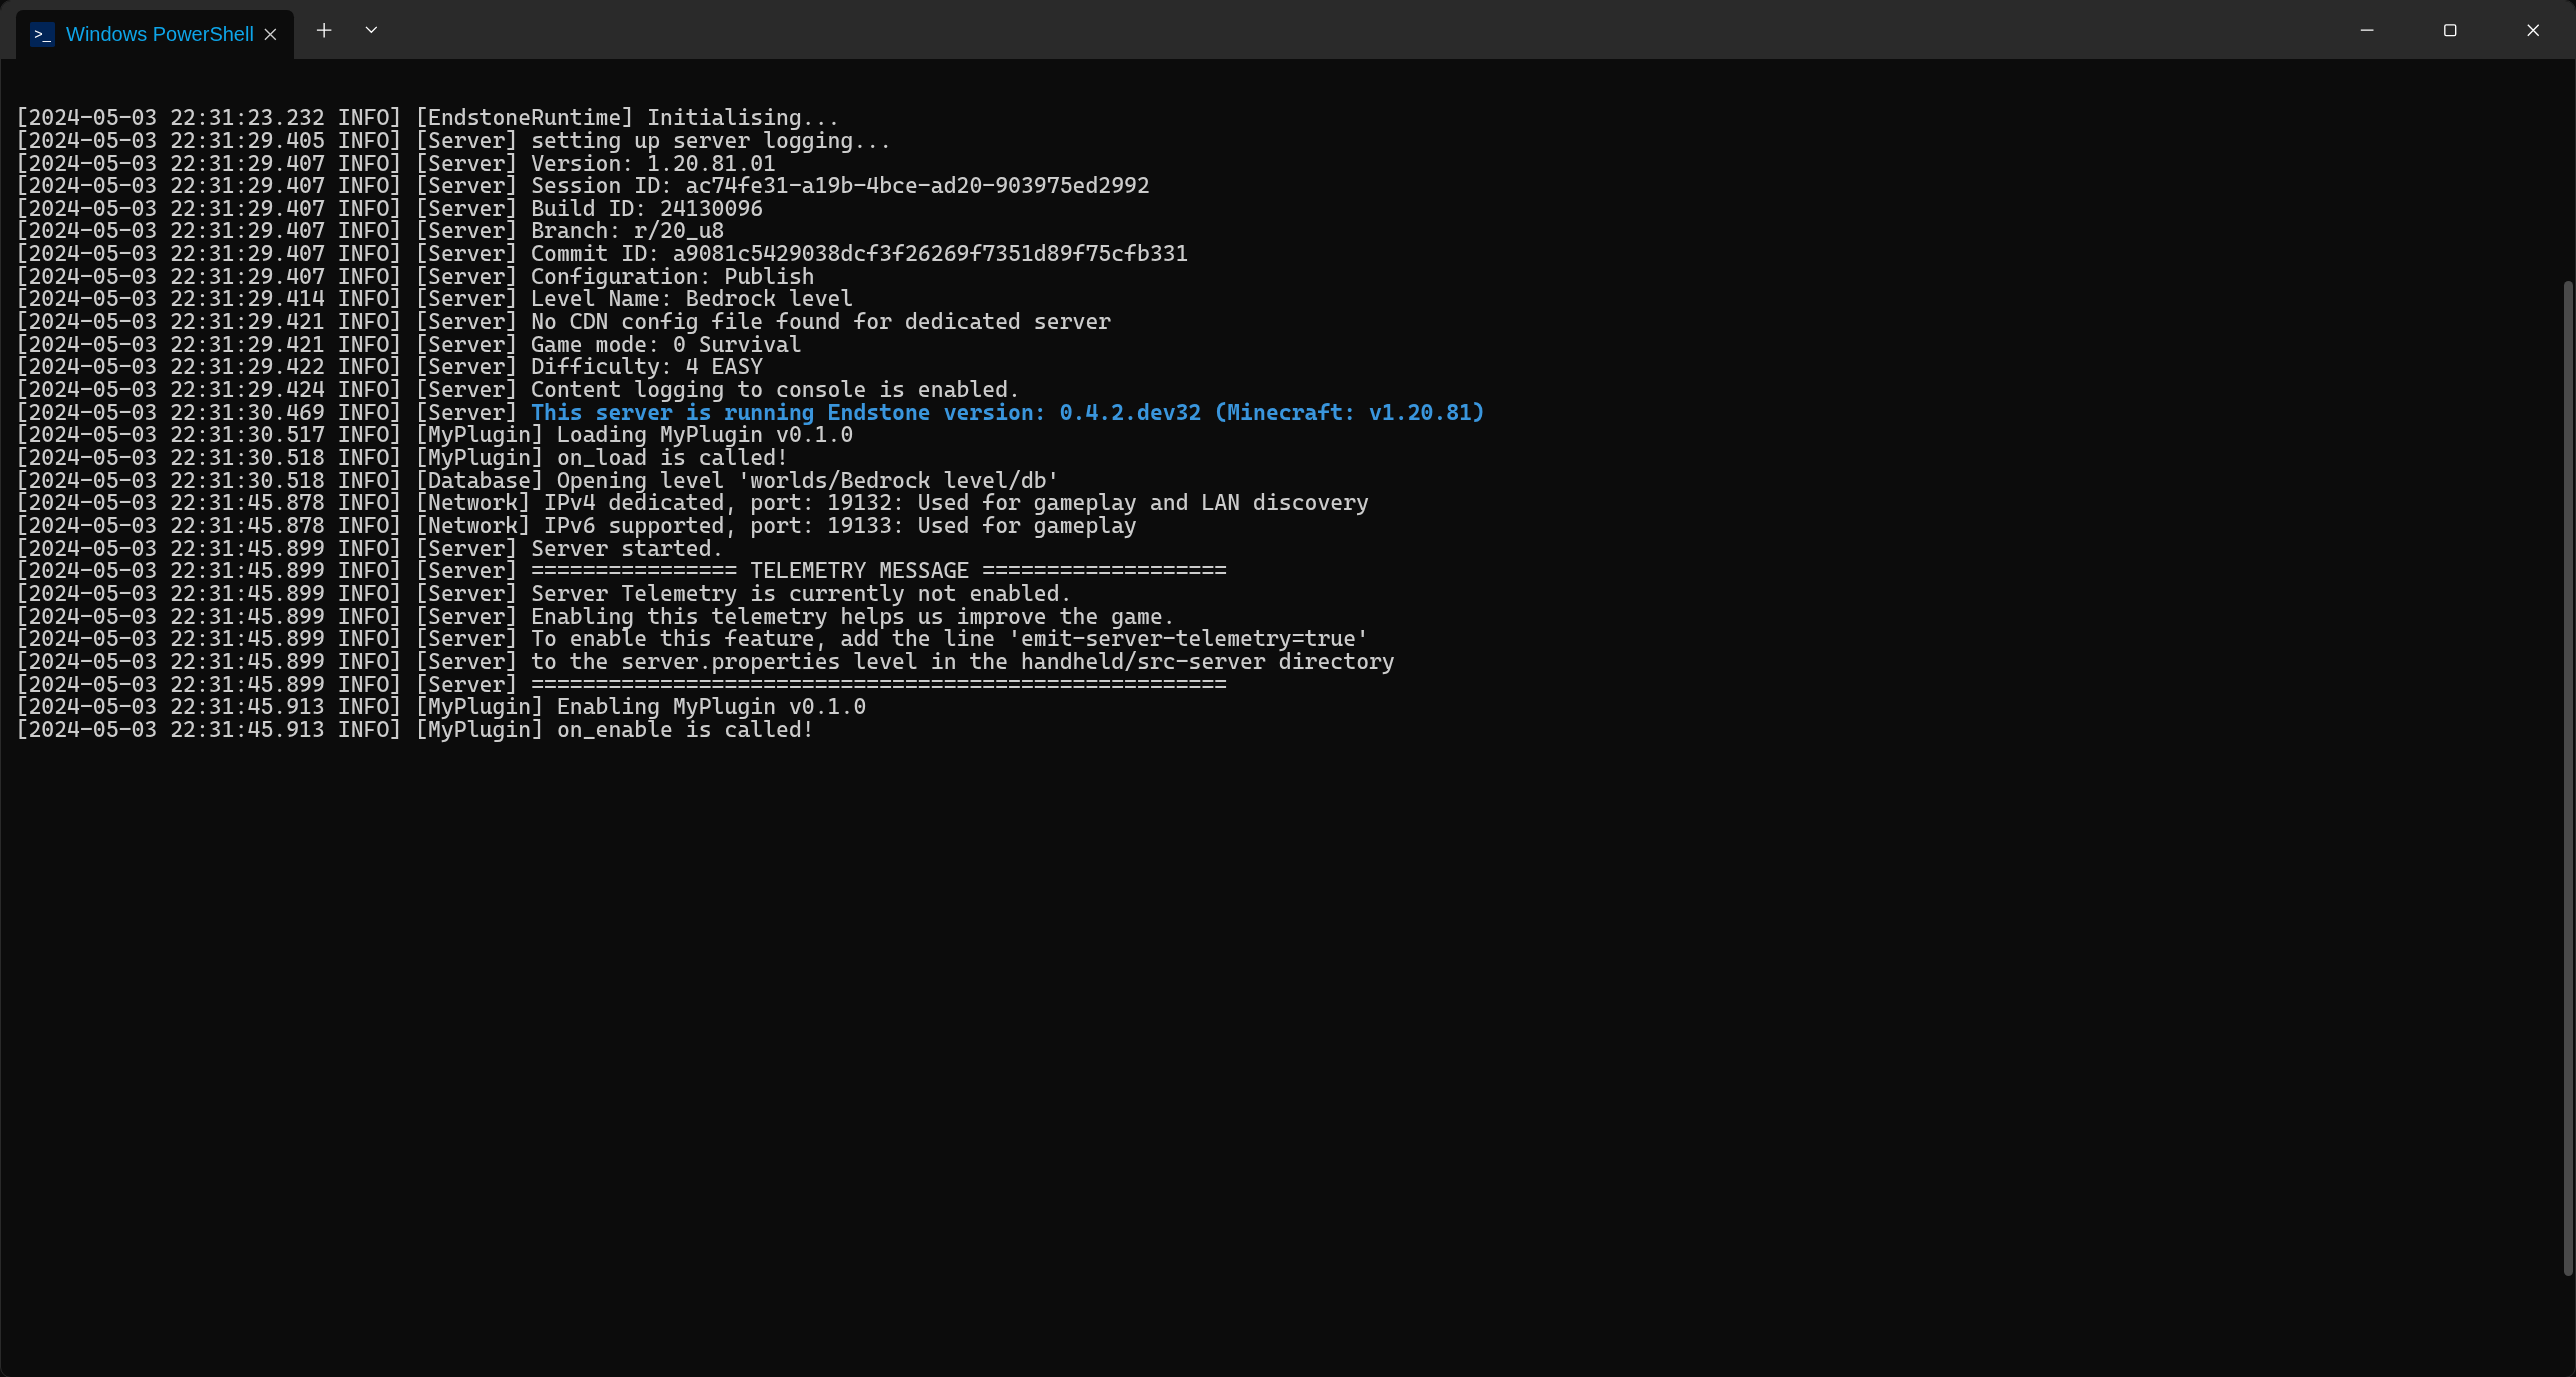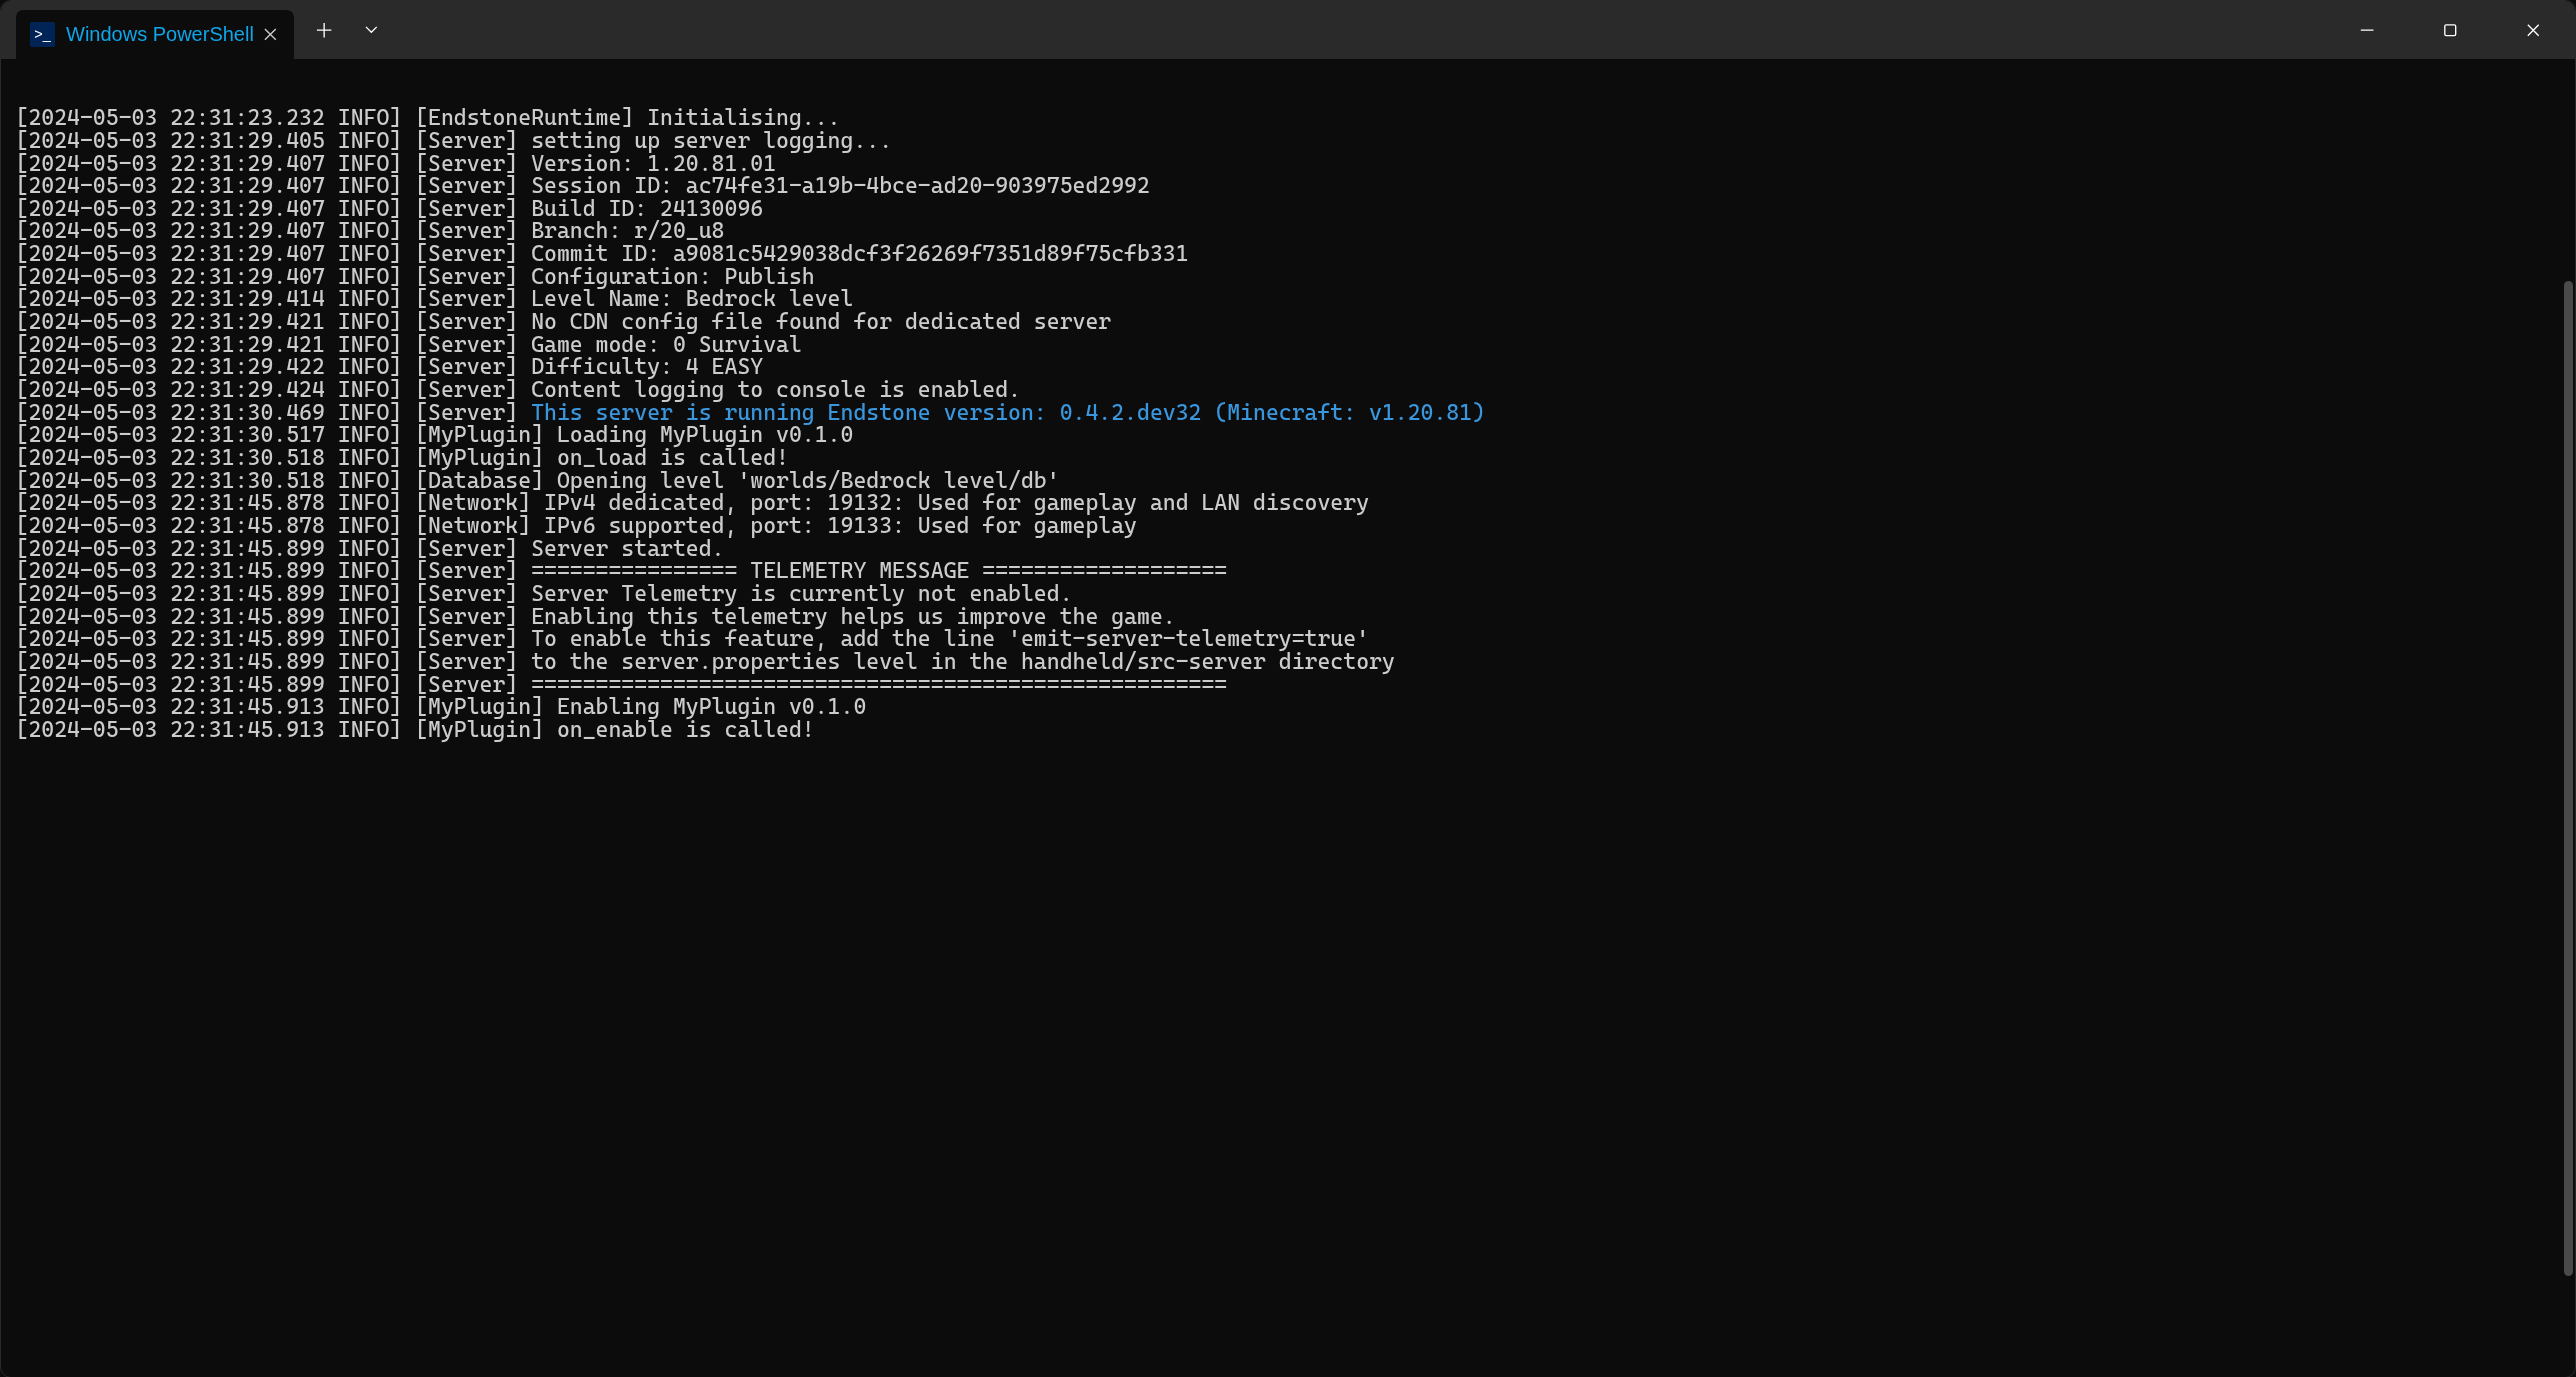--- a/index.html
+++ b/index.html
@@ -122,21 +122,21 @@
       top: 181px;
       width: 9px;
       height: 995px;
       background: #4a4a4a;
       border-radius: 4.5px;
     }
     .log-line {
       white-space: pre;
       font-family: Consolas, 'Cascadia Mono', 'Courier New', monospace;
     }
-    .highlight { color: #3a96dd; }
+    .highlight { color: #3a96dd; font-weight: bold; }
   </style>
 </head>
 <body>
 
 <div class="titlebar">
   <div class="tabs-area">
     <div class="tab">
       <span class="tab-icon">&gt;_</span>
       <span class="tab-label">Windows PowerShell</span>
       <span class="tab-close">

